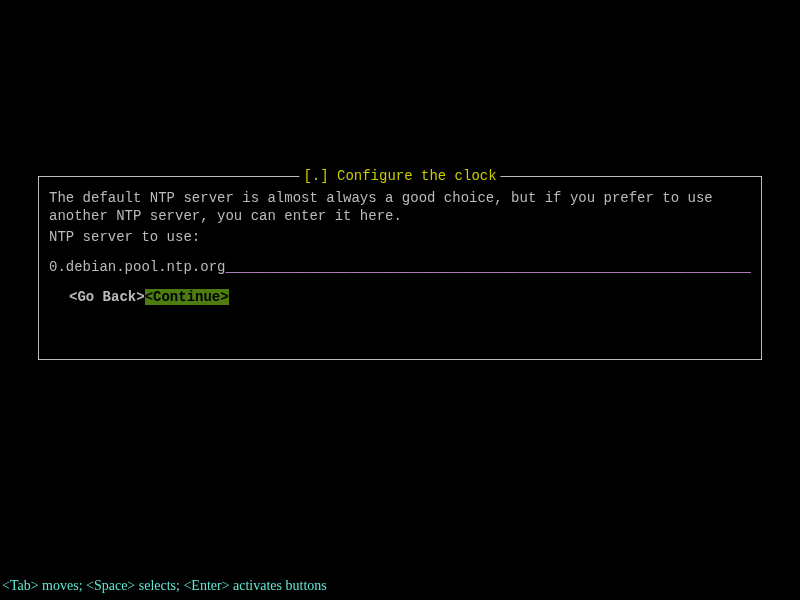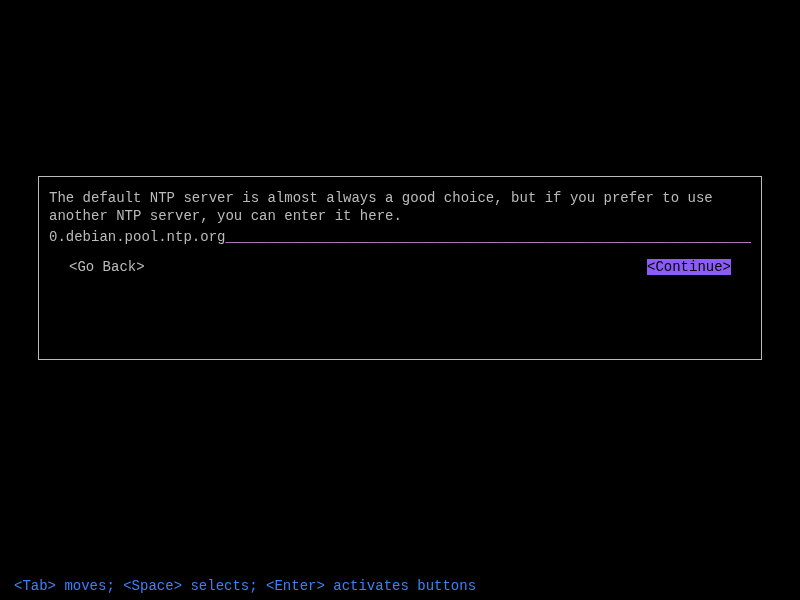--- a/index.html
+++ b/index.html
@@ -48,43 +48,48 @@
     .input-line {
       color: #bbb;
       white-space: nowrap;
       overflow: hidden;
       margin-bottom: 14px;
     }
     .input-value { color: #bbb; text-align: right; }
     .input-underscores { color: #f0abfc; }
     .button-row {
       display: flex;
-      justify-content: space-between;
       padding: 0 20px 0 20px;
+      font-weight: bold;
     }
     .btn-goback {
       color: #bbb;
     }
     .btn-continue {
-      background: #8b5cf6;
+      background: #4d7c0f;
       color: #000;
     }
     .footer {
       position: absolute;
-      left: 14px;
+      left: 2px;
       bottom: 6px;
-      color: #3b82f6;
+      color: #5eead4;
+      font-family: Liberation Serif, serif;
     }
   </style>
 </head>
 <body>
 
 <div class="dialog-box">
+  <div class="dialog-title">
+    <span>[.] Configure the clock</span>
+  </div>
   <div class="dialog-content">
     <div class="help-text">The default NTP server is almost always a good choice, but if you prefer to use another NTP server, you can enter it here.</div>
+    <div class="prompt-label">NTP server to use:</div>
     <div class="input-line"><span class="input-value">0.debian.pool.ntp.org</span><span class="input-underscores">_______________________________________________________________</span></div>
     <div class="button-row">
       <span class="btn-goback">&lt;Go Back&gt;</span>
       <span class="btn-continue">&lt;Continue&gt;</span>
     </div>
   </div>
 </div>
 
 <div class="footer">&lt;Tab&gt; moves; &lt;Space&gt; selects; &lt;Enter&gt; activates buttons</div>
 

